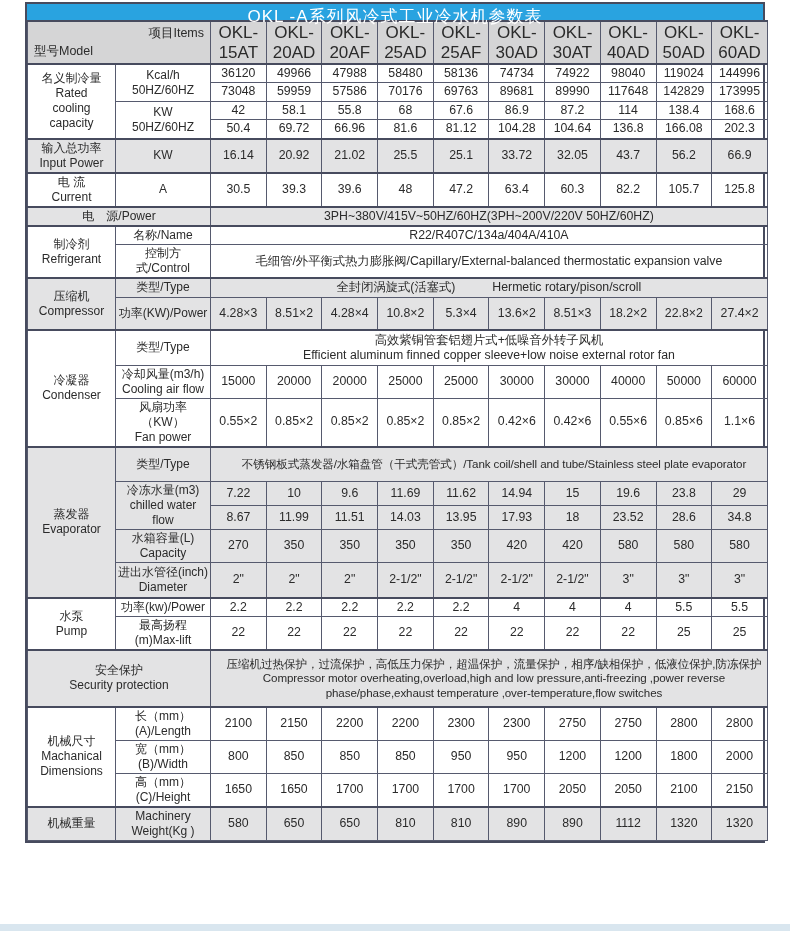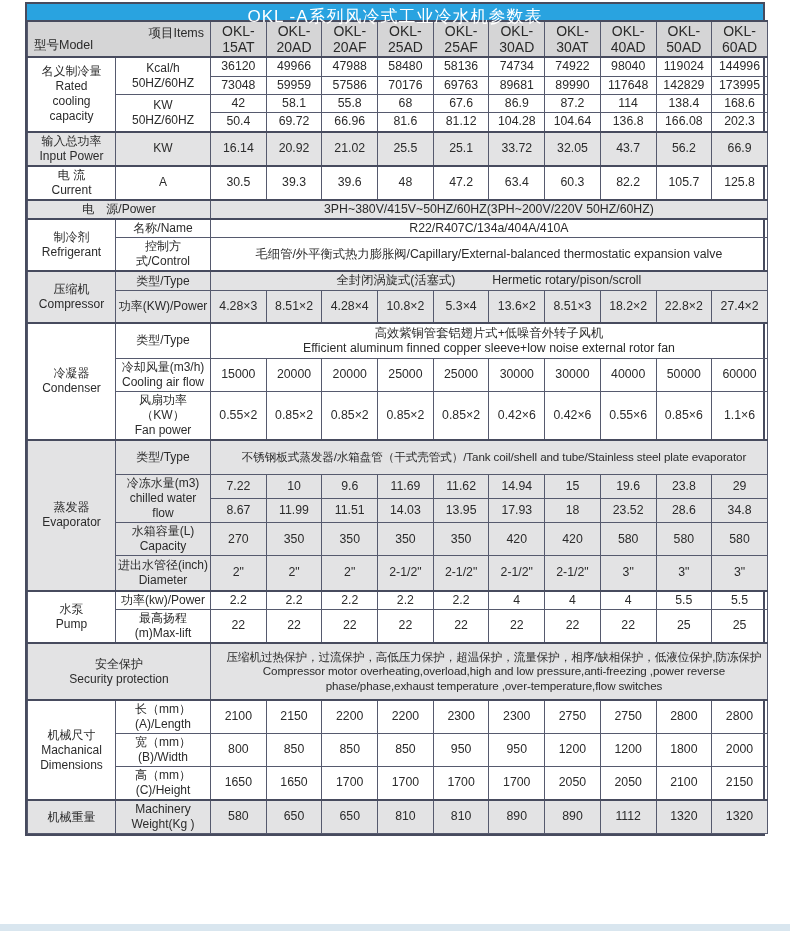--- a/index.html
+++ b/index.html
@@ -21,21 +21,21 @@
   .tblwrap{margin:2px 0 0 25px; width:740px; border:2px solid var(--border-heavy);}
   .tbl-title{height:16px; line-height:25px; background:var(--blue); color:#fff; text-align:center; font-size:17px; letter-spacing:1px;}
   table{border-collapse:collapse; table-layout:fixed; width:100%;}
   td{
     border:1px solid var(--border); text-align:center; vertical-align:middle;
     padding:1px 2px; font-size:12.3px; line-height:1.25; white-space:pre-line; overflow:hidden;
   }
   tr.sec td{border-top:2px solid var(--border-heavy);}
   tr.gray td{background:var(--band);}
   tr.gray-h td{background:var(--headband);}
-  td.mh{font-size:14px; line-height:1.15;}
+  td.mh{font-size:17px; line-height:1.15;}
   td.lab{font-size:12px;}
   td.item{font-size:12px;}
   td.val{font-size:12.3px;}
   td.fit{font-size:11.6px; letter-spacing:-0.1px;padding-left:12px;}
   td.corner{position:relative; padding:0;
     background-image:linear-gradient(to top right,
       transparent calc(50% - 0.7px), var(--border) calc(50% - 0.7px),
       var(--border) calc(50% + 0.7px), transparent calc(50% + 0.7px));
   }
   tr.gray-h td.corner{background-color:var(--headband);}

